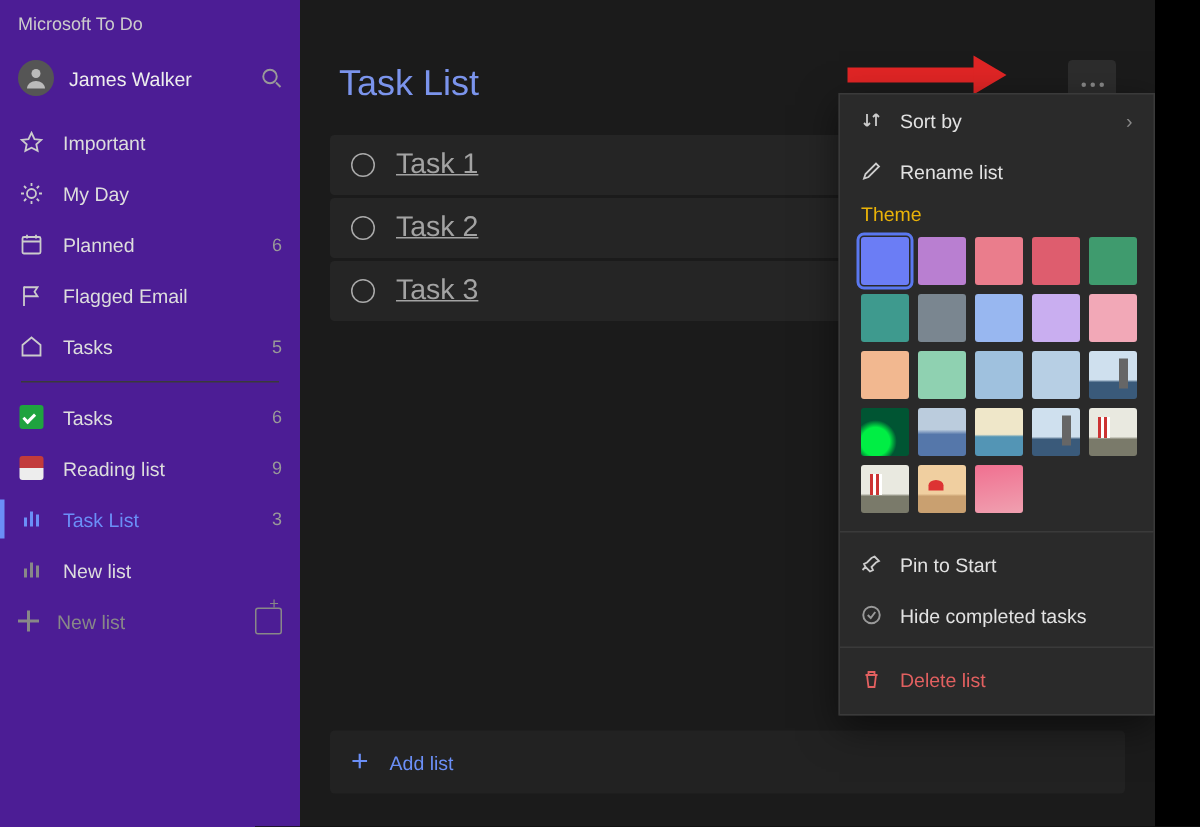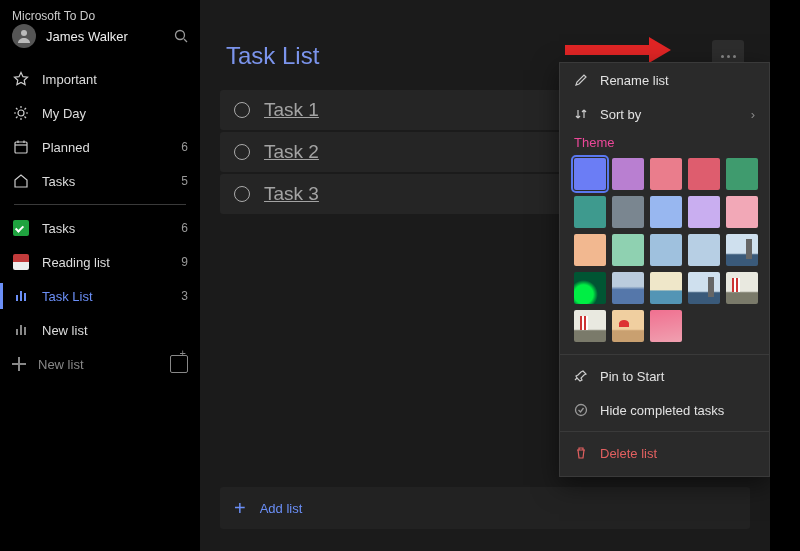--- a/index.html
+++ b/index.html
@@ -7,21 +7,21 @@
   .app { display: flex; width: 770px; height: 551px; background: #1e1e1e; color: #ddd; font-size: 13px; }
 
   
   .titlebar { position: absolute; top: 0; left: 0; width: 770px; height: 32px; display: flex; align-items: center; }
   .titlebar .title { font-size: 12px; color: #ccc; padding-left: 12px; }
   .win-controls { margin-left: auto; display: flex; }
   .win-btn { width: 45px; height: 32px; display: flex; align-items: center; justify-content: center; color: #ccc; }
   .win-btn svg { stroke: #ccc; }
 
   
-  .sidebar { width: 200px; background: #000000; padding-top: 16px; display: flex; flex-direction: column; }
+  .sidebar { width: 200px; background: #4c1d95; padding-top: 32px; display: flex; flex-direction: column; }
   .profile { display: flex; align-items: center; padding: 8px 12px; }
   .avatar { width: 24px; height: 24px; border-radius: 50%; background: #555; display:flex; align-items:center; justify-content:center; }
   .avatar svg { fill:#bbb; }
   .profile-name { margin-left: 10px; font-size: 13px; color: #eee; }
   .search-ic { margin-left: auto; color: #888; }
 
   .nav { margin-top: 6px; }
   .nav-item { display: flex; align-items: center; height: 34px; padding: 0 12px; color: #ddd; font-size: 13px; cursor: pointer; position: relative; }
   .nav-item .ic { width: 18px; display:flex; align-items:center; justify-content:center; margin-right: 12px; }
   .nav-item .count { margin-left: auto; color: #999; font-size: 12px; }
@@ -66,21 +66,21 @@
   .task .label { color:#a3a3a3; font-size:19px;text-decoration:underline; }
 
   .add-task { position:absolute; left:20px; right:20px; bottom:22px; height:42px; display:flex; align-items:center; padding:0 14px; color:#6b8ff7; background:#222; border-radius:3px; }
   .add-task .plus { font-size:20px; font-weight:300; margin-right:14px; }
 
   
   .menu { position:absolute; top:62px; right:0; width:211px; background:#2a2a2a; border:1px solid #3a3a3a; box-shadow:0 8px 24px rgba(0,0,0,.5); z-index:10; padding-bottom:6px; }
   .menu-item { display:flex; align-items:center; height:34px; padding:0 14px; color:#e2e2e2; font-size:13px; cursor:pointer; gap:12px; }
   .menu-item .mic { width:14px; display:flex; align-items:center; justify-content:center; }
   .menu-item .chev { margin-left:auto; color:#888; }
-  .menu-label { padding:4px 14px 8px 14px; font-size:13px; color:#ec4899; }
+  .menu-label { padding:4px 14px 8px 14px; font-size:13px; color:#eab308; }
   .menu-sep { height:1px; background:#3a3a3a; margin:4px 0; }
   .danger { color:#e26060;text-align:right; }
 
   .swatches { padding: 0 14px 8px 14px; display:grid; grid-template-columns: repeat(5, 32px); gap:6px; }
   .swatch { width:32px; height:32px; border-radius:2px; cursor:pointer; position:relative; overflow:hidden; }
   .swatch.sel { outline:2px solid #5a78f0; outline-offset:1px; }
   
   .ph1 { background: radial-gradient(circle at 30% 70%, #0e4 0 30%, #053 45% 100%); }
   .ph2 { background: linear-gradient(#bcd 45%, #57a 55%); }
   .ph3 { background: linear-gradient(#efe7c9 55%, #5395b5 60%); }
@@ -176,20 +176,30 @@
               <line x1="5" y1="1.5" x2="5" y2="4"></line>
               <line x1="11" y1="1.5" x2="11" y2="4"></line>
             </svg>
           </span>
         <span>Planned</span>
         <span class="count">6</span>
       </div>
       <div class="nav-item">
         <span class="ic">
             <svg width="16" height="16" viewBox="0 0 16 16" fill="none" stroke="#ccc" stroke-width="1.2">
+              <path d="M3 2v13"></path>
+              <path d="M3 2.5h9l-2 3 2 3H3"></path>
+            </svg>
+          </span>
+        <span>Flagged Email</span>
+        <span class="count"></span>
+      </div>
+      <div class="nav-item">
+        <span class="ic">
+            <svg width="16" height="16" viewBox="0 0 16 16" fill="none" stroke="#ccc" stroke-width="1.2">
               <path d="M2 7l6-5 6 5v7H2z"></path>
             </svg>
           </span>
         <span>Tasks</span>
         <span class="count">5</span>
       </div>
 
       <div class="nav-divider"></div>
 
       <div class="nav-item">
@@ -269,34 +279,34 @@
 
     <div class="add-task">
       <span class="plus">+</span>
       <span>Add list</span>
     </div>
 
     <div class="menu">
       <div class="menu-item">
         <span class="mic">
             <svg width="14" height="14" viewBox="0 0 14 14" fill="none" stroke="#ccc" stroke-width="1.2">
-              <path d="M2 12l1-3 7-7 2 2-7 7-3 1z"></path>
-            </svg>
-          </span>
-        <span>Rename list</span>
-      </div>
-      <div class="menu-item">
-        <span class="mic">
-            <svg width="14" height="14" viewBox="0 0 14 14" fill="none" stroke="#ccc" stroke-width="1.2">
               <path d="M4 3v8M4 11l-2-2M4 11l2-2"></path>
               <path d="M10 11V3M10 3l-2 2M10 3l2 2"></path>
             </svg>
           </span>
         <span>Sort by</span>
         <span class="chev">›</span>
+      </div>
+      <div class="menu-item">
+        <span class="mic">
+            <svg width="14" height="14" viewBox="0 0 14 14" fill="none" stroke="#ccc" stroke-width="1.2">
+              <path d="M2 12l1-3 7-7 2 2-7 7-3 1z"></path>
+            </svg>
+          </span>
+        <span>Rename list</span>
       </div>
 
       <div class="menu-label">Theme</div>
       <div class="swatches">
           <div class="swatch sel" style="background: rgb(107, 125, 245);"></div>
           <div class="swatch" style="background: rgb(185, 127, 209);"></div>
           <div class="swatch" style="background: rgb(234, 125, 140);"></div>
           <div class="swatch" style="background: rgb(222, 93, 110);"></div>
           <div class="swatch" style="background: rgb(63, 155, 110);"></div>
           <div class="swatch" style="background: rgb(62, 154, 142);"></div>

